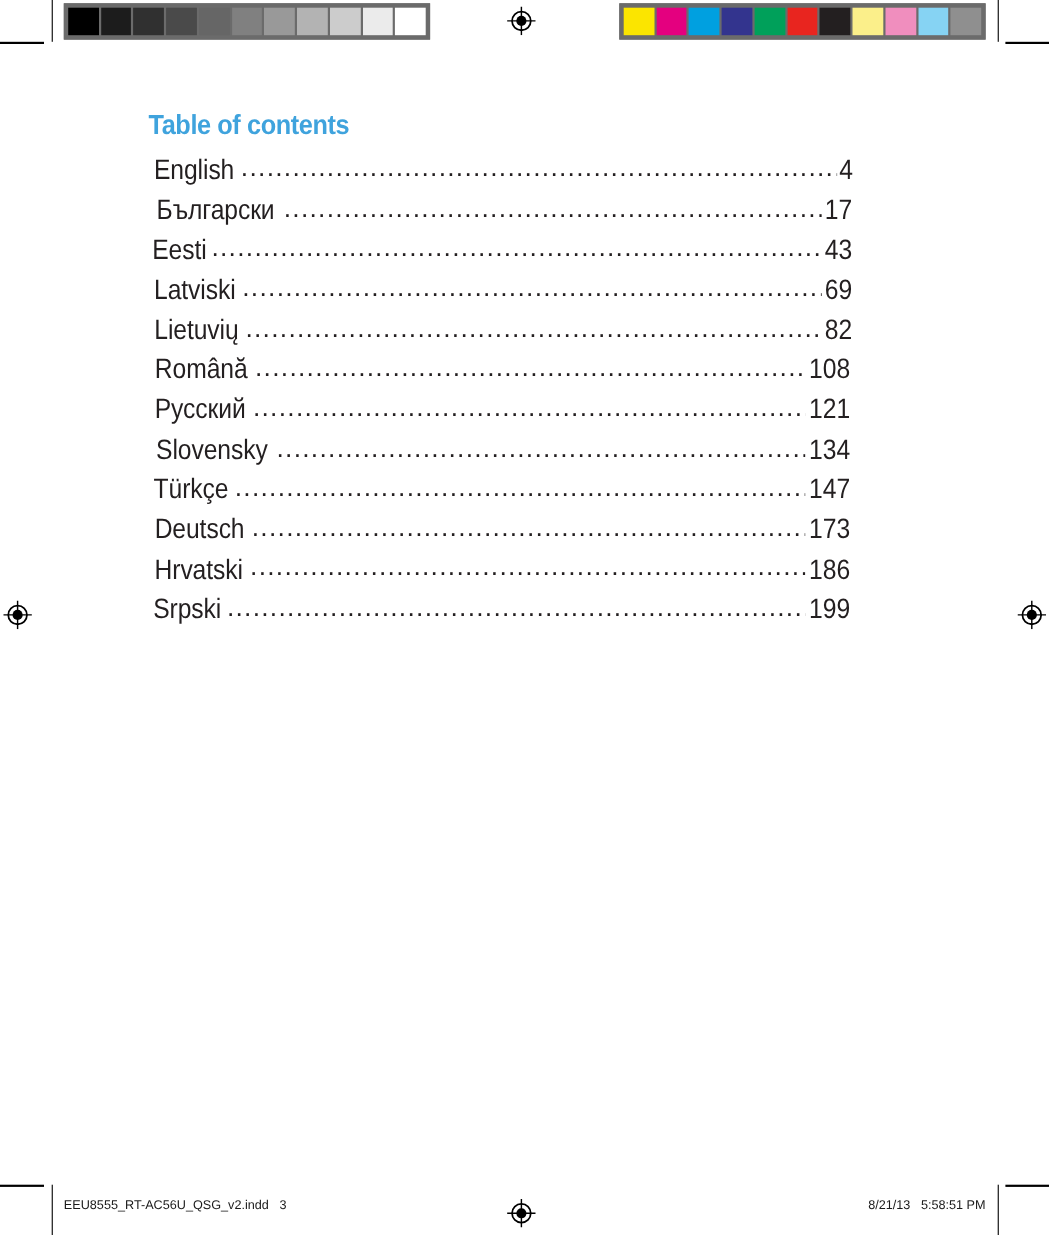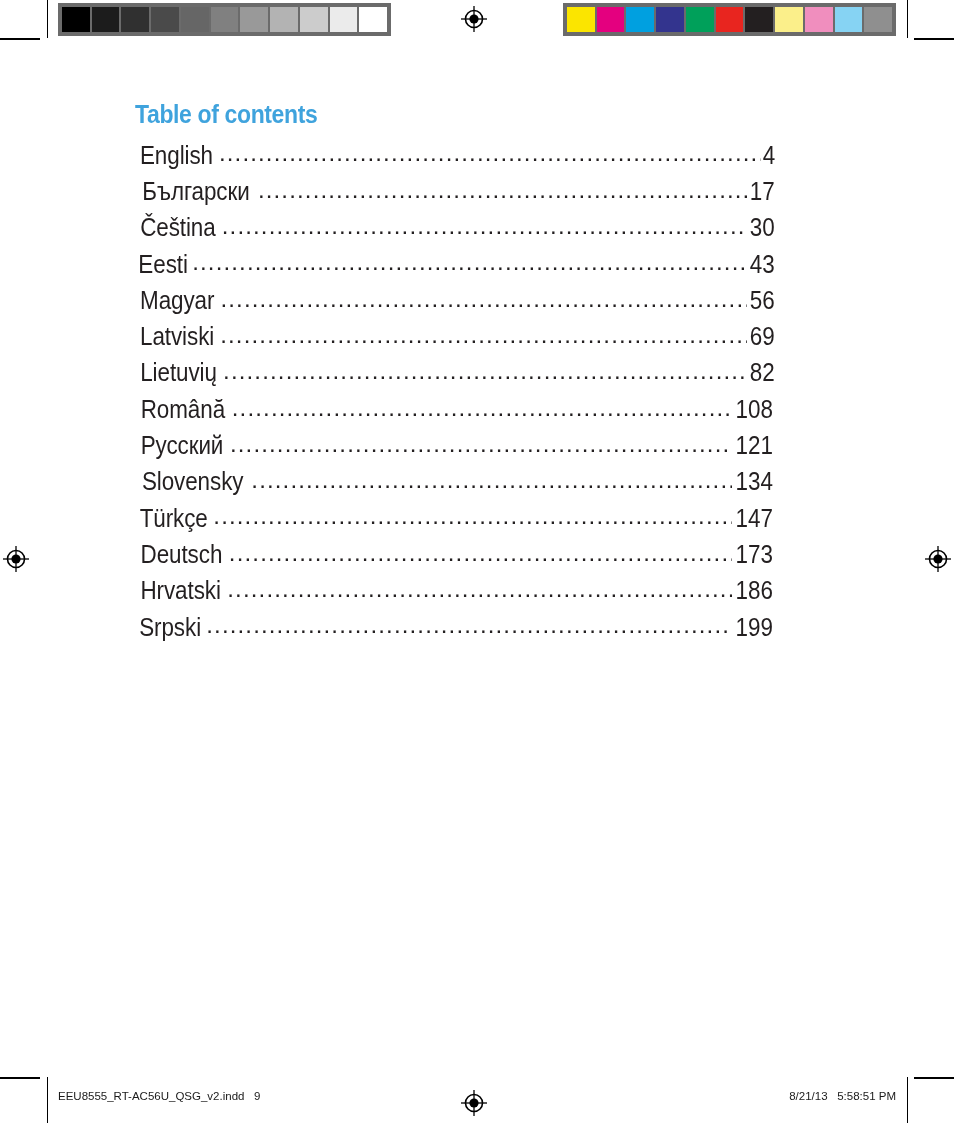--- a/index.html
+++ b/index.html
@@ -245,35 +245,25 @@
         <span class="lang">English</span>
         <span class="leader"></span>
         <span class="pageno">4</span>
       </div>
       <div class="toc-row">
         <span class="lang">Български</span>
         <span class="leader"></span>
         <span class="pageno">17</span>
       </div>
       <div class="toc-row">
-        <span class="lang">Čeština</span>
-        <span class="leader"></span>
-        <span class="pageno">30</span>
-      </div>
-      <div class="toc-row">
         <span class="lang">Eesti</span>
         <span class="leader"></span>
         <span class="pageno">43</span>
       </div>
       <div class="toc-row">
-        <span class="lang">Magyar</span>
-        <span class="leader"></span>
-        <span class="pageno">56</span>
-      </div>
-      <div class="toc-row">
         <span class="lang">Latviski</span>
         <span class="leader"></span>
         <span class="pageno">69</span>
       </div>
       <div class="toc-row">
         <span class="lang">Lietuvių</span>
         <span class="leader"></span>
         <span class="pageno">82</span>
       </div>
       <div class="toc-row">
@@ -309,15 +299,15 @@
       <div class="toc-row">
         <span class="lang">Srpski</span>
         <span class="leader"></span>
         <span class="pageno">199</span>
       </div>
     </div>
 
 </div>
 
 <div class="footer">
-  <div class="footer-file">EEU8555_RT-AC56U_QSG_v2.indd   9</div>
+  <div class="footer-file">EEU8555_RT-AC56U_QSG_v2.indd   3</div>
   <div class="footer-date">8/21/13   5:58:51 PM</div>
 </div>
 
 </body></html>

